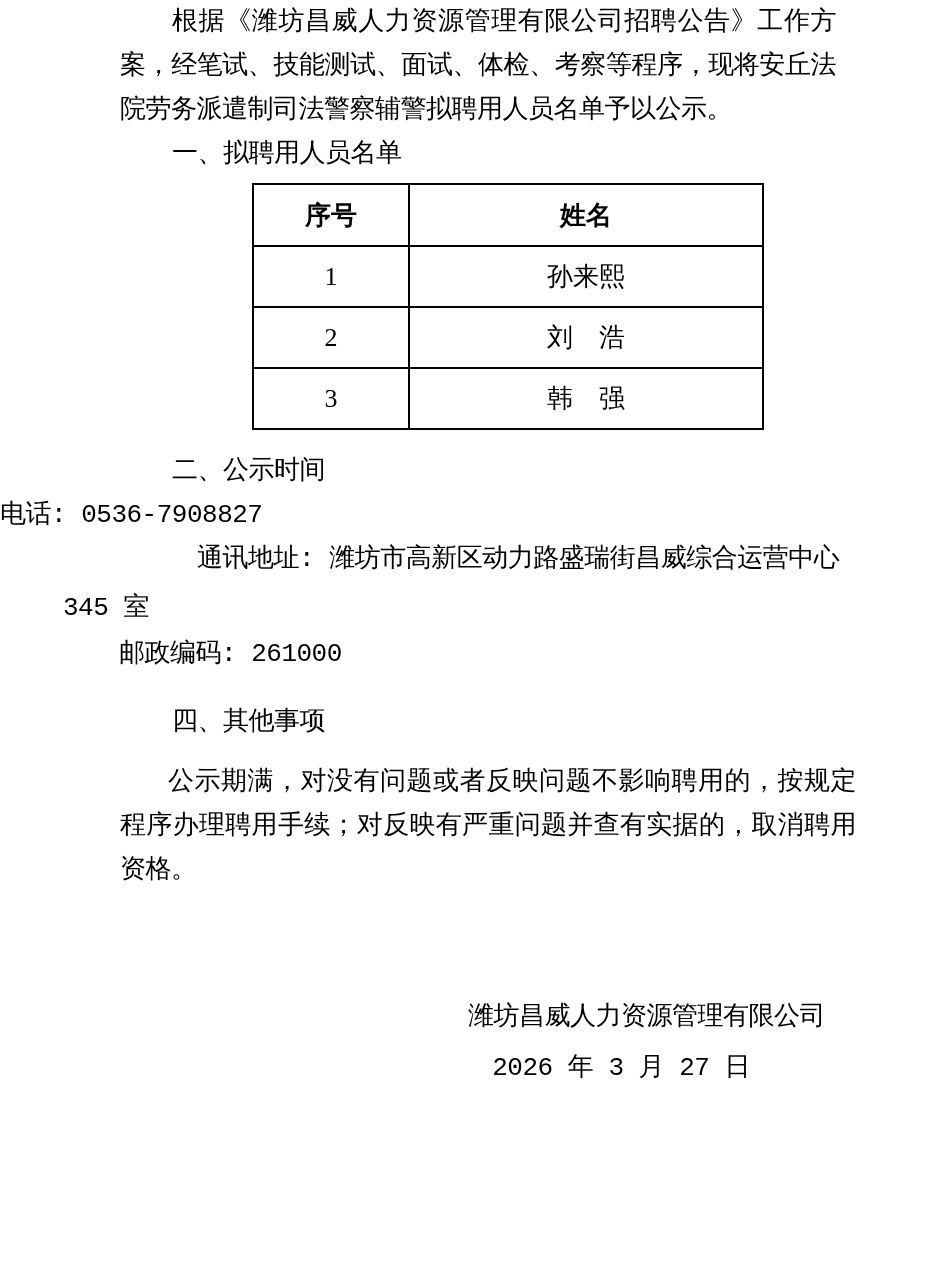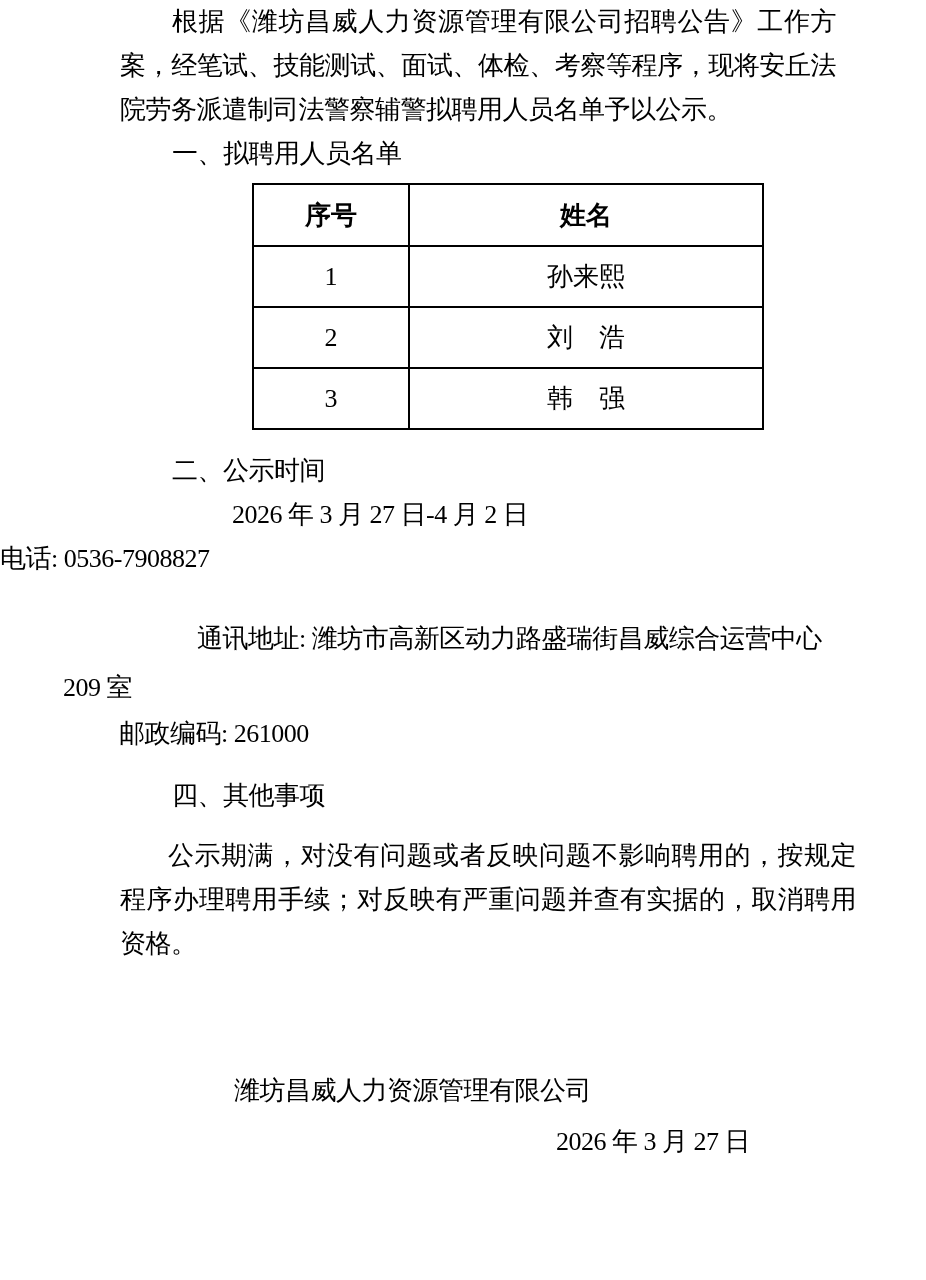--- a/index.html
+++ b/index.html
@@ -12,51 +12,51 @@
     width: 926px;
     height: 1280px;
     background: #ffffff;
     overflow: hidden;
     font-family: "Liberation Serif", "DejaVu Serif", serif;
     font-size: 26px;
     letter-spacing: -0.5px;
     color: #000000;
     box-sizing: border-box;
   }
-  .page div { line-height: 44px; }
+  .page div { line-height: 44px; font-family: Liberation Mono, monospace; }
 
   .p-intro {
     margin: 0 90px 0 120px;
     text-indent: 52px;
     text-align: justify;
   }
   .heading { margin-left: 172px; }
   .h2 { margin-top: 19px; }
   .p-date { margin-left: 232px; }
   .p-body3 {
     margin: 9px 96px 0 122px;
     text-indent: 76px;
     text-align: justify;
   }
   .p-phone  { }
-  .p-addr1  { margin-left: 197px; margin-top: 36px; }
+  .p-addr1  { margin-left: 197px; }
   .p-addr2  { margin-left: 63px; margin-top: 5px; }
   .p-postal { margin-left: 119px; margin-top: 2px; }
-  .h4 { margin-top: 18px; }
+  .h4 { margin-top: 24px; }
   .p-body4 {
     margin: 16px 70px 0 120px;
     text-indent: 48px;
     text-align: justify;
   }
   .p-body4 { line-height: 48px; }
 
   .sig-company {
     margin-top: 103px;
     margin-right: 101px;
-    text-align: center;
+    text-align: right;
   }
   .sig-date {
     margin-top: 7px;
     margin-right: 176px;
     text-align: right;
   }
 
   table.roster {
     border-collapse: collapse;
     table-layout: fixed;
@@ -107,29 +107,28 @@
       </tr>
       <tr>
         <td>3</td>
         <td>韩　强</td>
       </tr>
     </tbody>
   </table>
 
   <div class="heading h2">二、公示时间</div>
 
-  <div class="p-date">2026 年 3 月 27 日-4 月 2 日</div>
 
 
 
   <div class="p-phone">电话: 0536-7908827</div>
 
   <div class="p-addr1">通讯地址: 潍坊市高新区动力路盛瑞街昌威综合运营中心</div>
 
-  <div class="p-addr2">209 室</div>
+  <div class="p-addr2">345 室</div>
 
   <div class="p-postal">邮政编码: 261000</div>
 
   <div class="heading h4">四、其他事项</div>
 
   <div class="p-body4">公示期满，对没有问题或者反映问题不影响聘用的，按规定程序办理聘用手续；对反映有严重问题并查有实据的，取消聘用资格。</div>
 
   <div class="sig-company">潍坊昌威人力资源管理有限公司</div>
 
   <div class="sig-date">2026 年 3 月 27 日</div>

